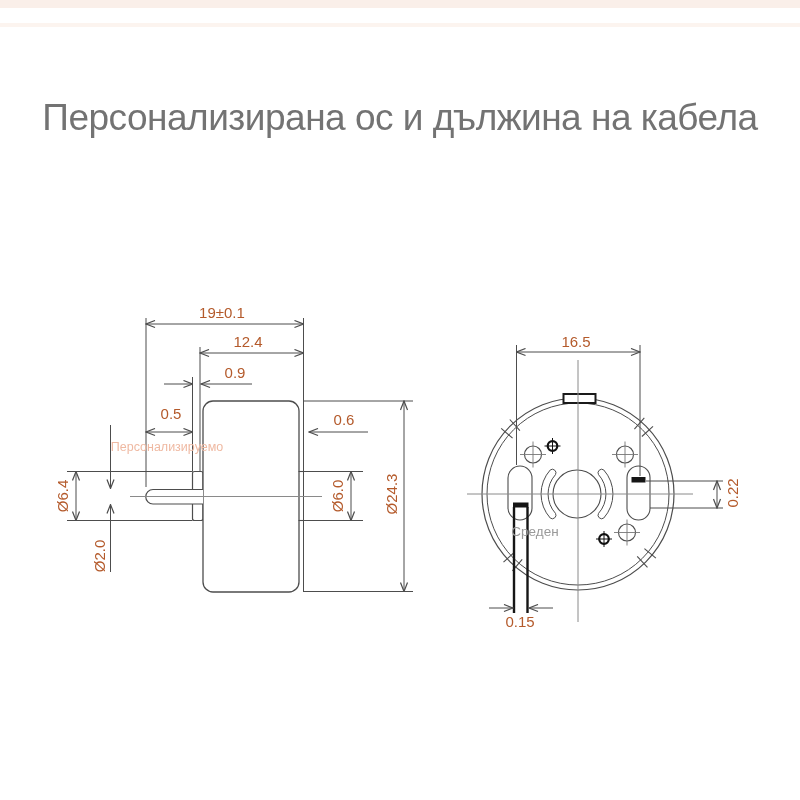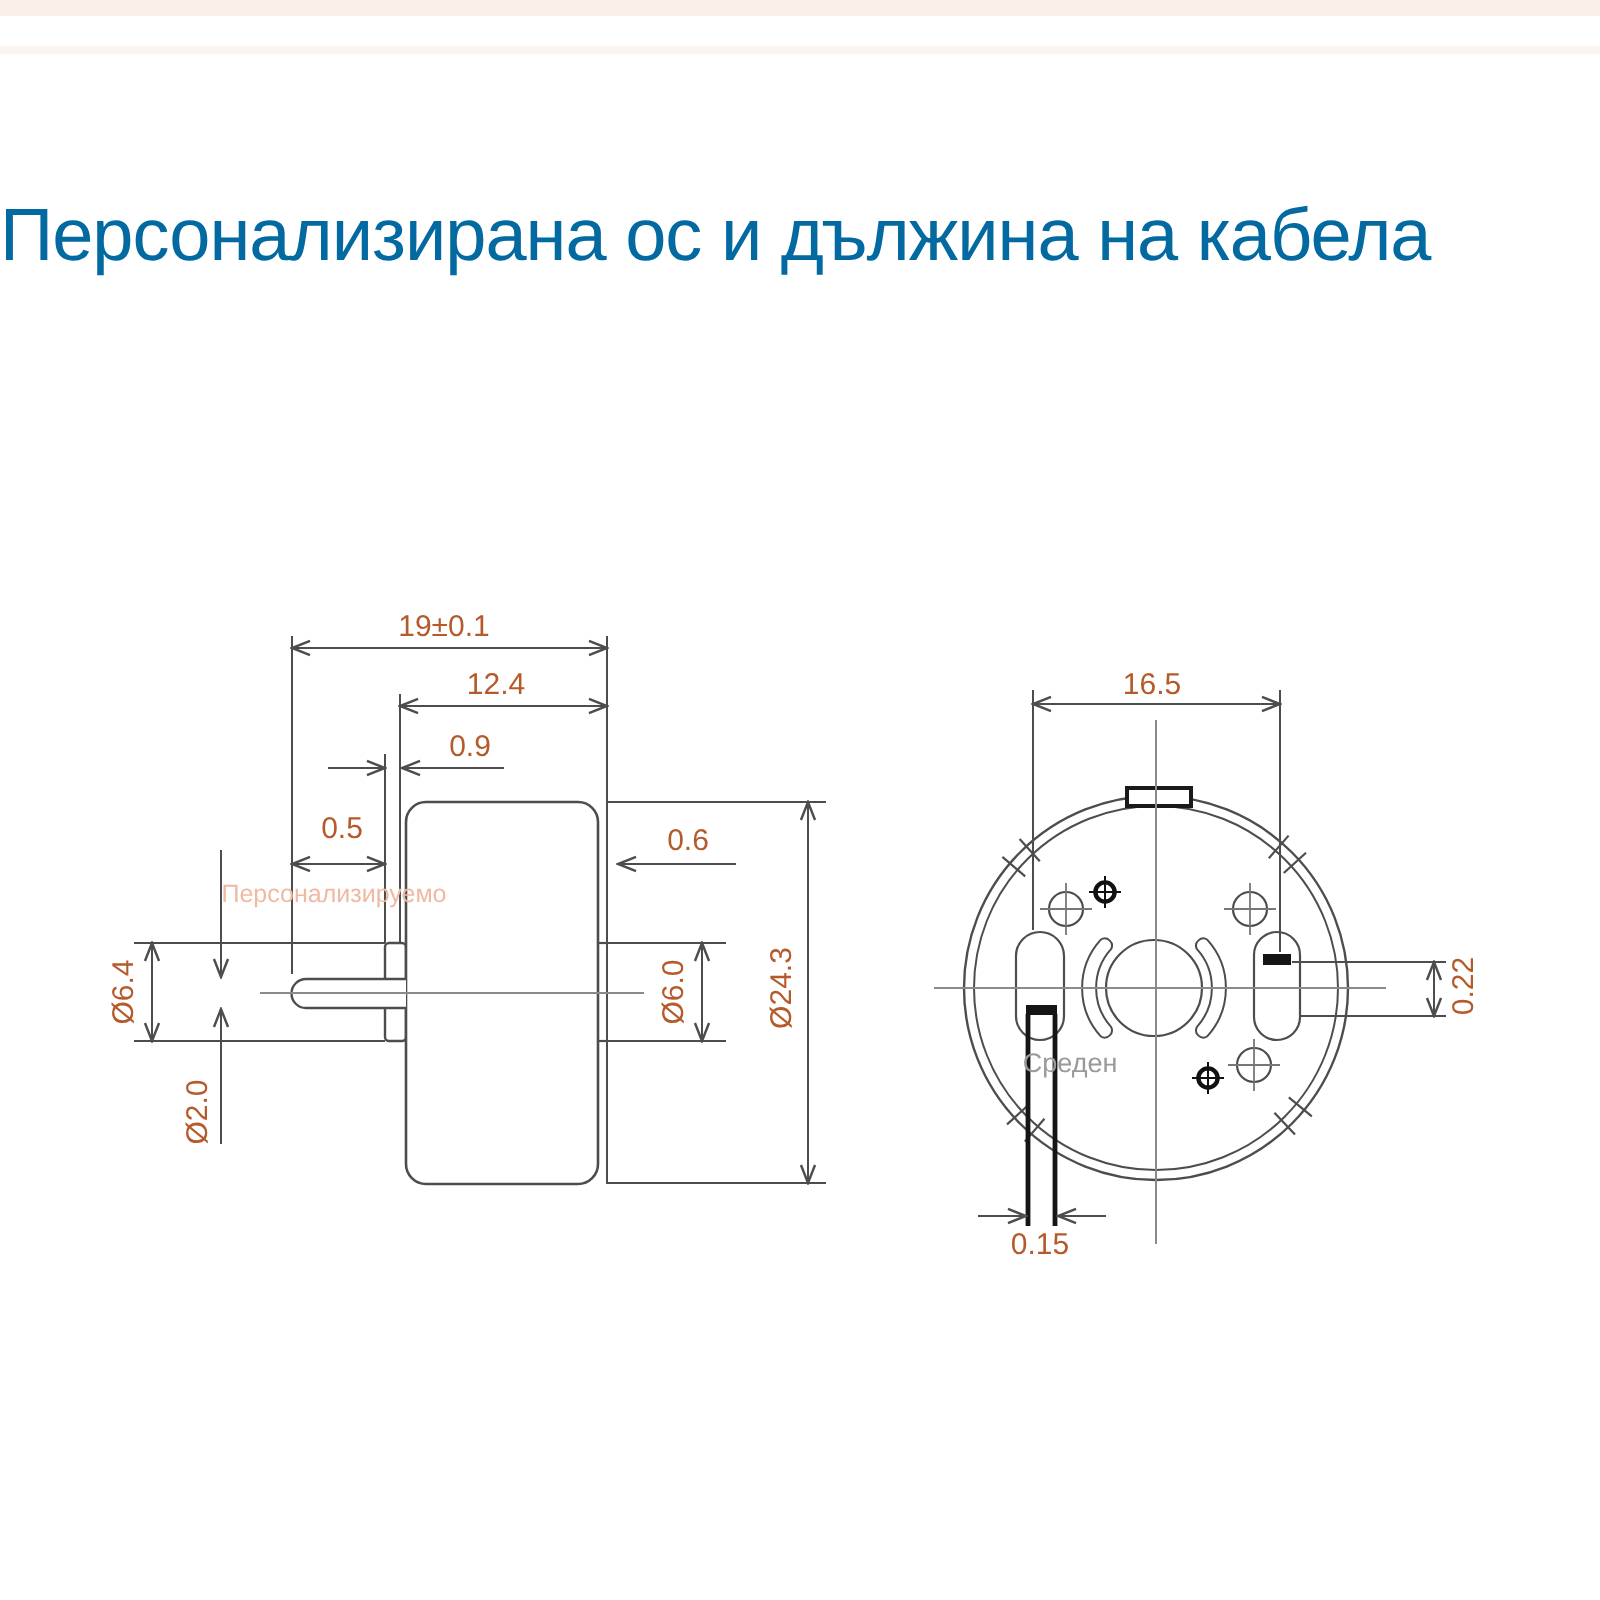--- a/index.html
+++ b/index.html
@@ -4,22 +4,22 @@
 <style>
   html,body{margin:0;padding:0;}
   body{
     width:800px;height:800px;position:relative;background:#ffffff;
     font-family:"Liberation Sans", sans-serif;overflow:hidden;
   }
   .top-strip{position:absolute;left:0;width:800px;}
   .strip1{top:0;height:8px;background:#faefe9;}
   .strip2{top:23px;height:4px;background:#fcf4ef;}
   .page-title{
-    position:absolute;left:0;right:0;top:97px;text-align:left;
-    font-size:37px;letter-spacing:-0.5px;color:#0369a1;white-space:nowrap;
+    position:absolute;left:0;right:0;top:97px;text-align:center;
+    font-size:37px;letter-spacing:-0.5px;color:#737373;white-space:nowrap;
   }
   svg text{font-family:"Liberation Sans", sans-serif;}
   .dim{fill:#b45a2b;font-size:15px;}
   .lbl-pink{fill:#efb9a2;font-size:12.5px;}
   .lbl-gray{fill:#9a9a9a;font-size:13.5px;}
 </style>
 </head>
 <body>
 
 <div class="top-strip strip1"></div>

